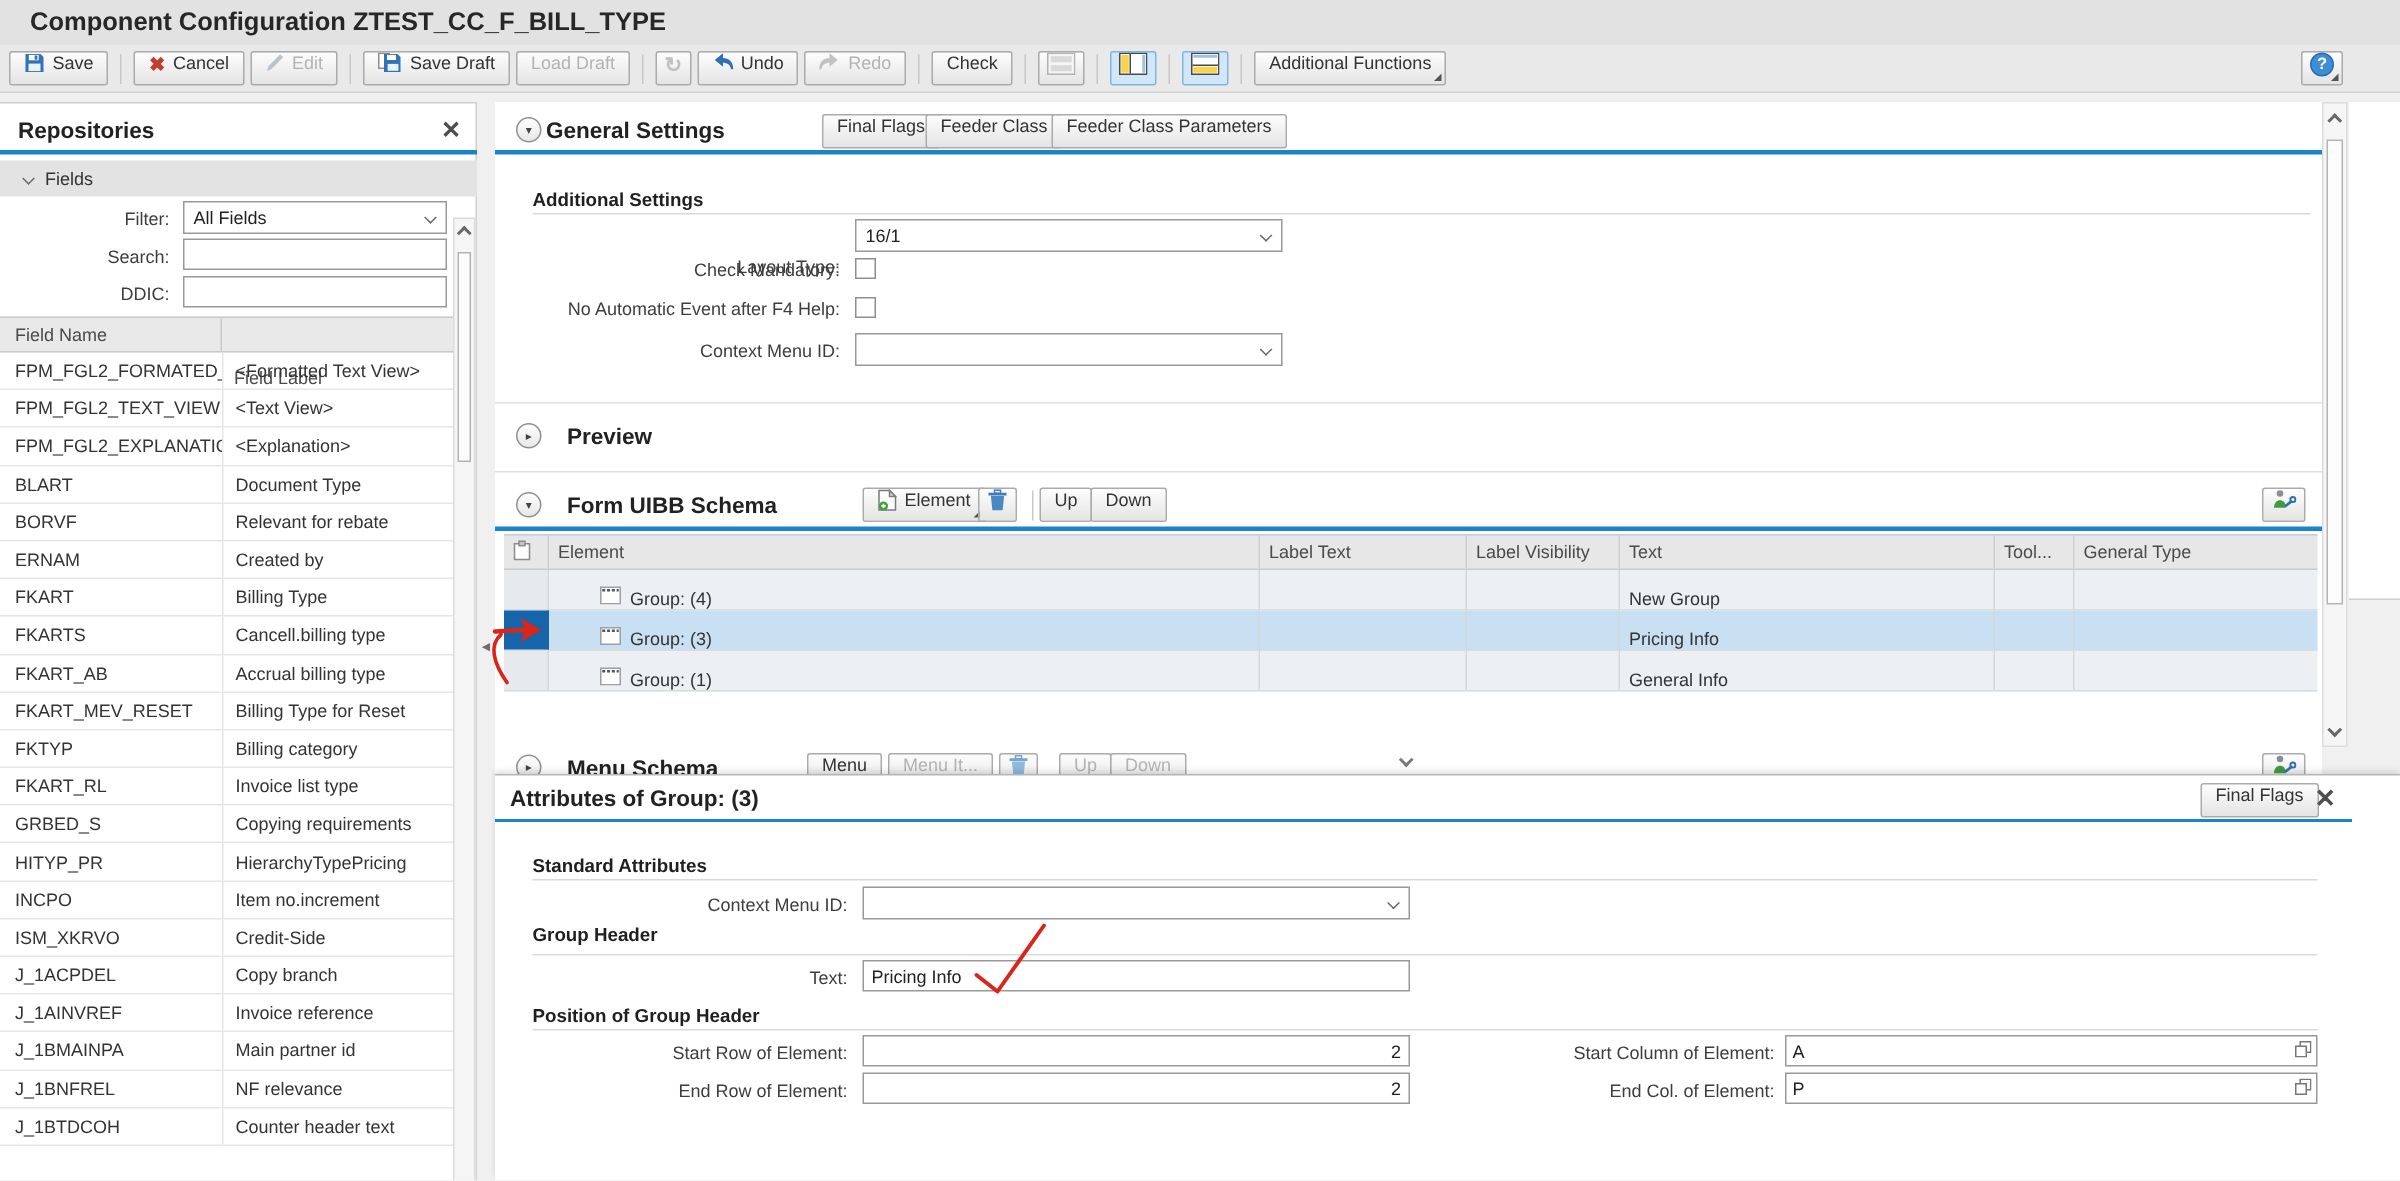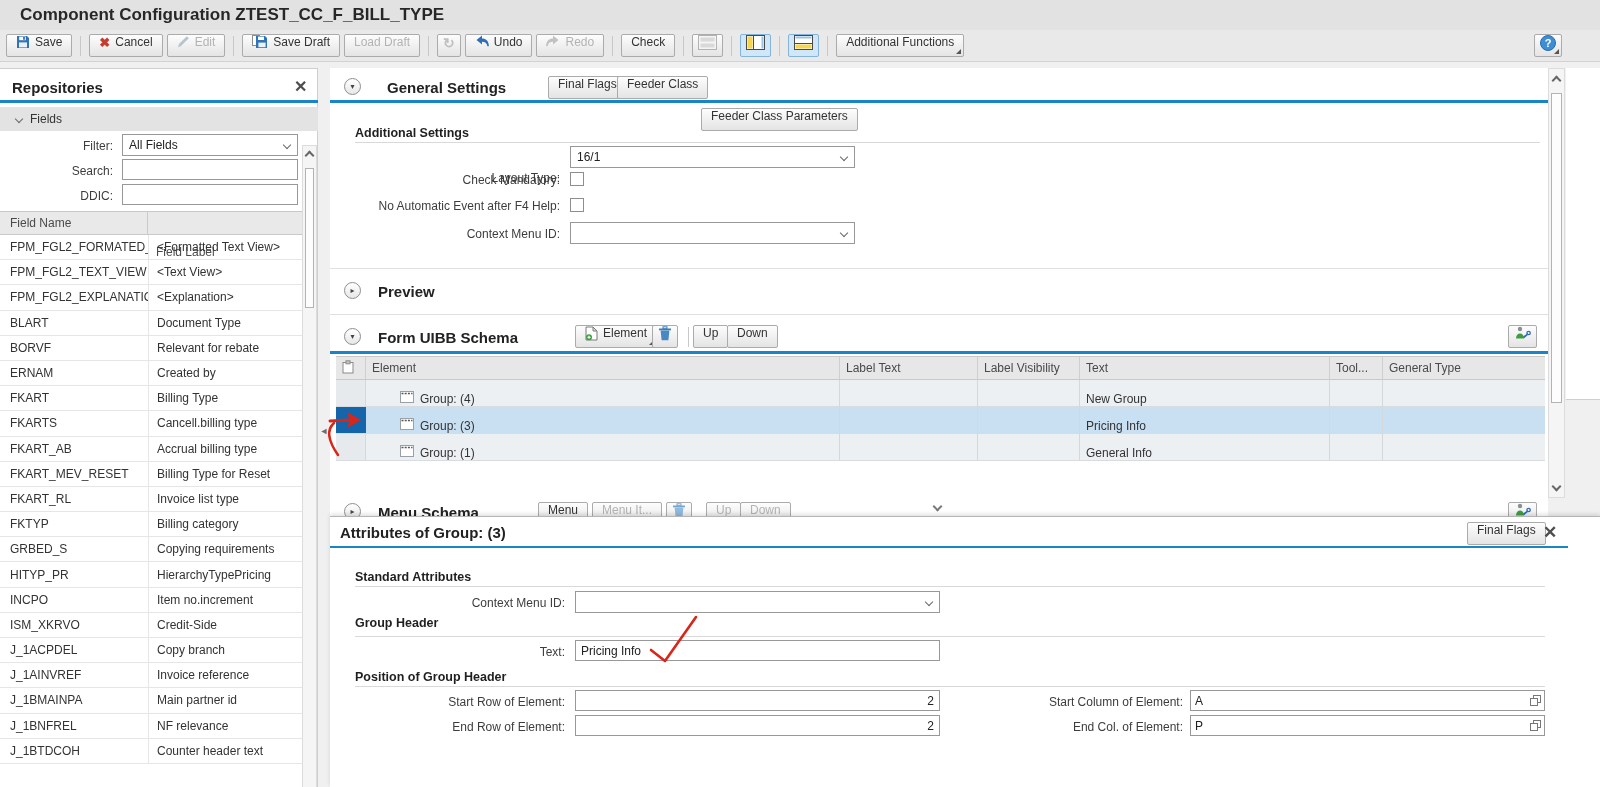--- a/index.html
+++ b/index.html
@@ -268,27 +268,27 @@
             <div class="rp-c1">FKART_AB</div>
             <div class="rp-c2">Accrual billing type</div>
           </div>
 
           <div class="rp-row">
             <div class="rp-c1">FKART_MEV_RESET</div>
             <div class="rp-c2">Billing Type for Reset</div>
           </div>
 
           <div class="rp-row">
+            <div class="rp-c1">FKTYP</div>
+            <div class="rp-c2">Billing category</div>
+          </div>
+
+          <div class="rp-row">
             <div class="rp-c1">FKART_RL</div>
             <div class="rp-c2">Invoice list type</div>
-          </div>
-
-          <div class="rp-row">
-            <div class="rp-c1">FKTYP</div>
-            <div class="rp-c2">Billing category</div>
           </div>
 
           <div class="rp-row">
             <div class="rp-c1">GRBED_S</div>
             <div class="rp-c2">Copying requirements</div>
           </div>
 
           <div class="rp-row">
             <div class="rp-c1">HITYP_PR</div>
             <div class="rp-c2">HierarchyTypePricing</div>
@@ -337,28 +337,28 @@
 
     </div>
   </div>
 
   <div style="position:absolute; left:318px; top:420px; width:12px; height:22px; display:flex; align-items:center; justify-content:center; color:#6d6d6d; font-size:9px;">◄</div>
 
   <div class="main-panel"></div>
   <div class="right-strip"></div>
 
   <div class="circbtn" style="left:344px; top:78px;">▾</div>
-  <div class="sectitle" style="left:387px; top:79px;">General Settings</div>
+  <div class="sectitle" style="left:364px; top:79px;">General Settings</div>
   <div class="btn" style="position:absolute; left:548px; top:76px;">
     <span>Final Flags</span>
   </div>
   <div class="btn" style="position:absolute; left:617px; top:76px;">
     <span>Feeder Class</span>
   </div>
-  <div class="btn" style="position:absolute; left:701px; top:76px;margin-top:32px;">
+  <div class="btn" style="position:absolute; left:701px; top:76px;">
     <span>Feeder Class Parameters</span>
   </div>
   <div class="bluebar" style="left:330px; top:100px; width:1218px;"></div>
 
   <div class="glabel" style="left:355px; top:126px;">Additional Settings</div>
   <div class="rule" style="left:355px; top:142px; width:1185px;"></div>
 
   <div class="lbl" style="left:300px; top:151px; width:260px;margin-top:20px;">Layout Type:</div>
   <div class="selectbox" style="left:570px; top:146px; width:285px;">
     <span>16/1</span>

